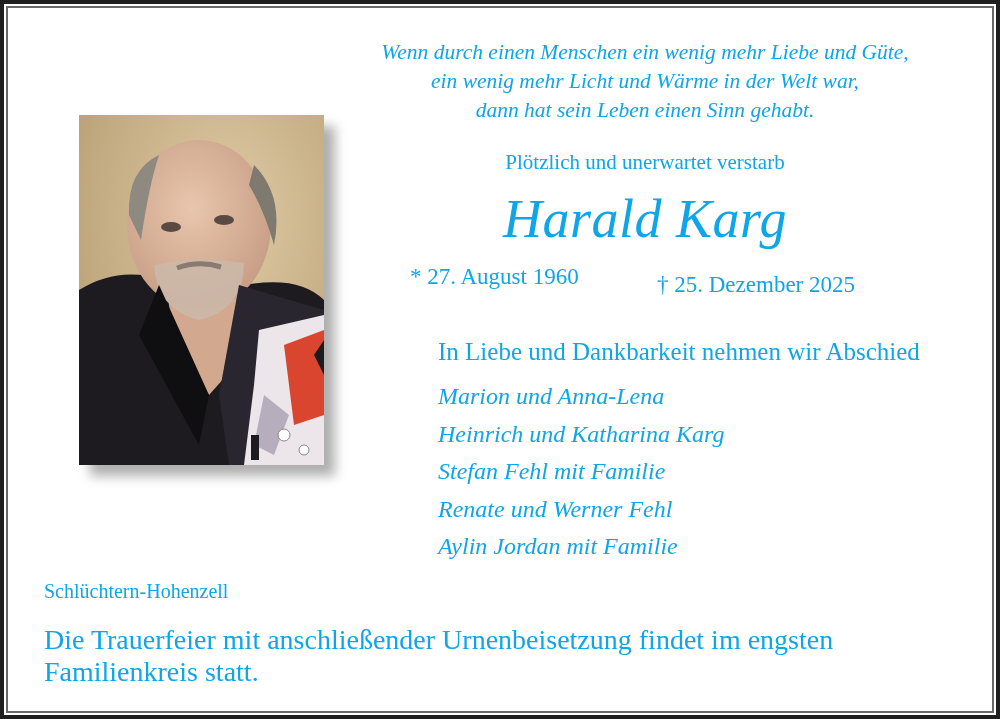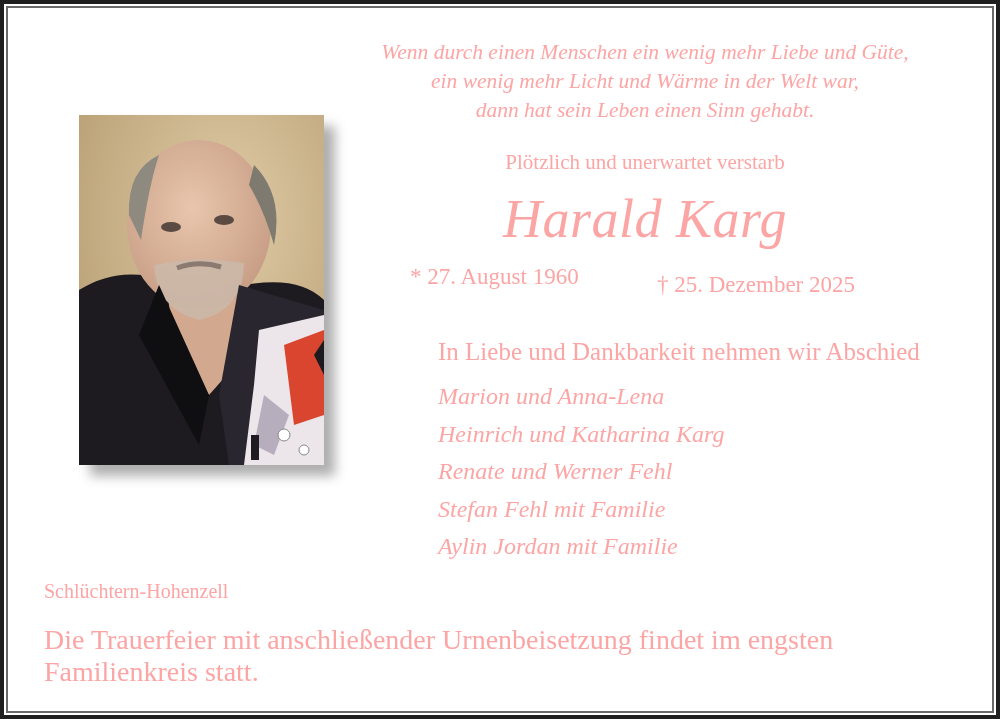--- a/index.html
+++ b/index.html
@@ -1,19 +1,19 @@
 <!DOCTYPE html>
 <html><head>
 <meta charset="utf-8">
 <style>
   html, body { margin:0; padding:0; }
   body { width:1000px; height:719px; background:#1f1f1f; position:relative; overflow:hidden; }
   .frame-outer { position:absolute; left:4px; top:4px; right:4px; bottom:4px; background:#fff; }
   .frame-inner { position:absolute; left:2px; top:2px; right:2px; bottom:2px; border:2px solid #6a6a6a; background:#fff; }
-  .serif { font-family:"Liberation Serif", "DejaVu Serif", serif; color:#fca5a5; }
+  .serif { font-family:"Liberation Serif", "DejaVu Serif", serif; color:#0ea5e9; }
   .abs { position:absolute; white-space:nowrap; }
   .poem { left:340px; top:38px; width:610px; text-align:center; font-style:italic; font-size:21.5px; line-height:29px; }
   .intro { left:400px; top:150px; width:490px; text-align:center; font-size:21px; }
   .name { left:400px; top:188px; width:490px; text-align:center; font-style:italic; font-size:54px; letter-spacing:0.5px; }
   .birth { left:410px; top:264px; font-size:23px; }
   .death { left:657px; top:264px; font-size:23px;margin-top:8px; }
   .farewell { left:438px; top:338px; font-size:25px; }
   .mourners { left:438px; top:378px; font-style:italic; font-size:24px; line-height:37.5px; }
   .place { left:44px; top:580px; font-size:20px; }
   .note { left:44px; top:624px; width:900px; font-size:28px; line-height:32px; white-space:normal; }
@@ -80,19 +80,19 @@
 <div class="abs serif intro">Plötzlich und unerwartet verstarb</div>
 <div class="abs serif name">Harald Karg</div>
 <div class="abs serif birth">* 27. August 1960</div>
 <div class="abs serif death">† 25. Dezember 2025</div>
 
 <div class="abs serif farewell">In Liebe und Dankbarkeit nehmen wir Abschied</div>
 
 <div class="abs serif mourners">
   <div>Marion und Anna-Lena</div>
   <div>Heinrich und Katharina Karg</div>
+  <div>Stefan Fehl mit Familie</div>
   <div>Renate und Werner Fehl</div>
-  <div>Stefan Fehl mit Familie</div>
   <div>Aylin Jordan mit Familie</div>
 </div>
 
 <div class="abs serif place">Schlüchtern-Hohenzell</div>
 <div class="abs serif note">Die Trauerfeier mit anschließender Urnenbeisetzung findet im engsten Familienkreis statt.</div>
 
 </body></html>

